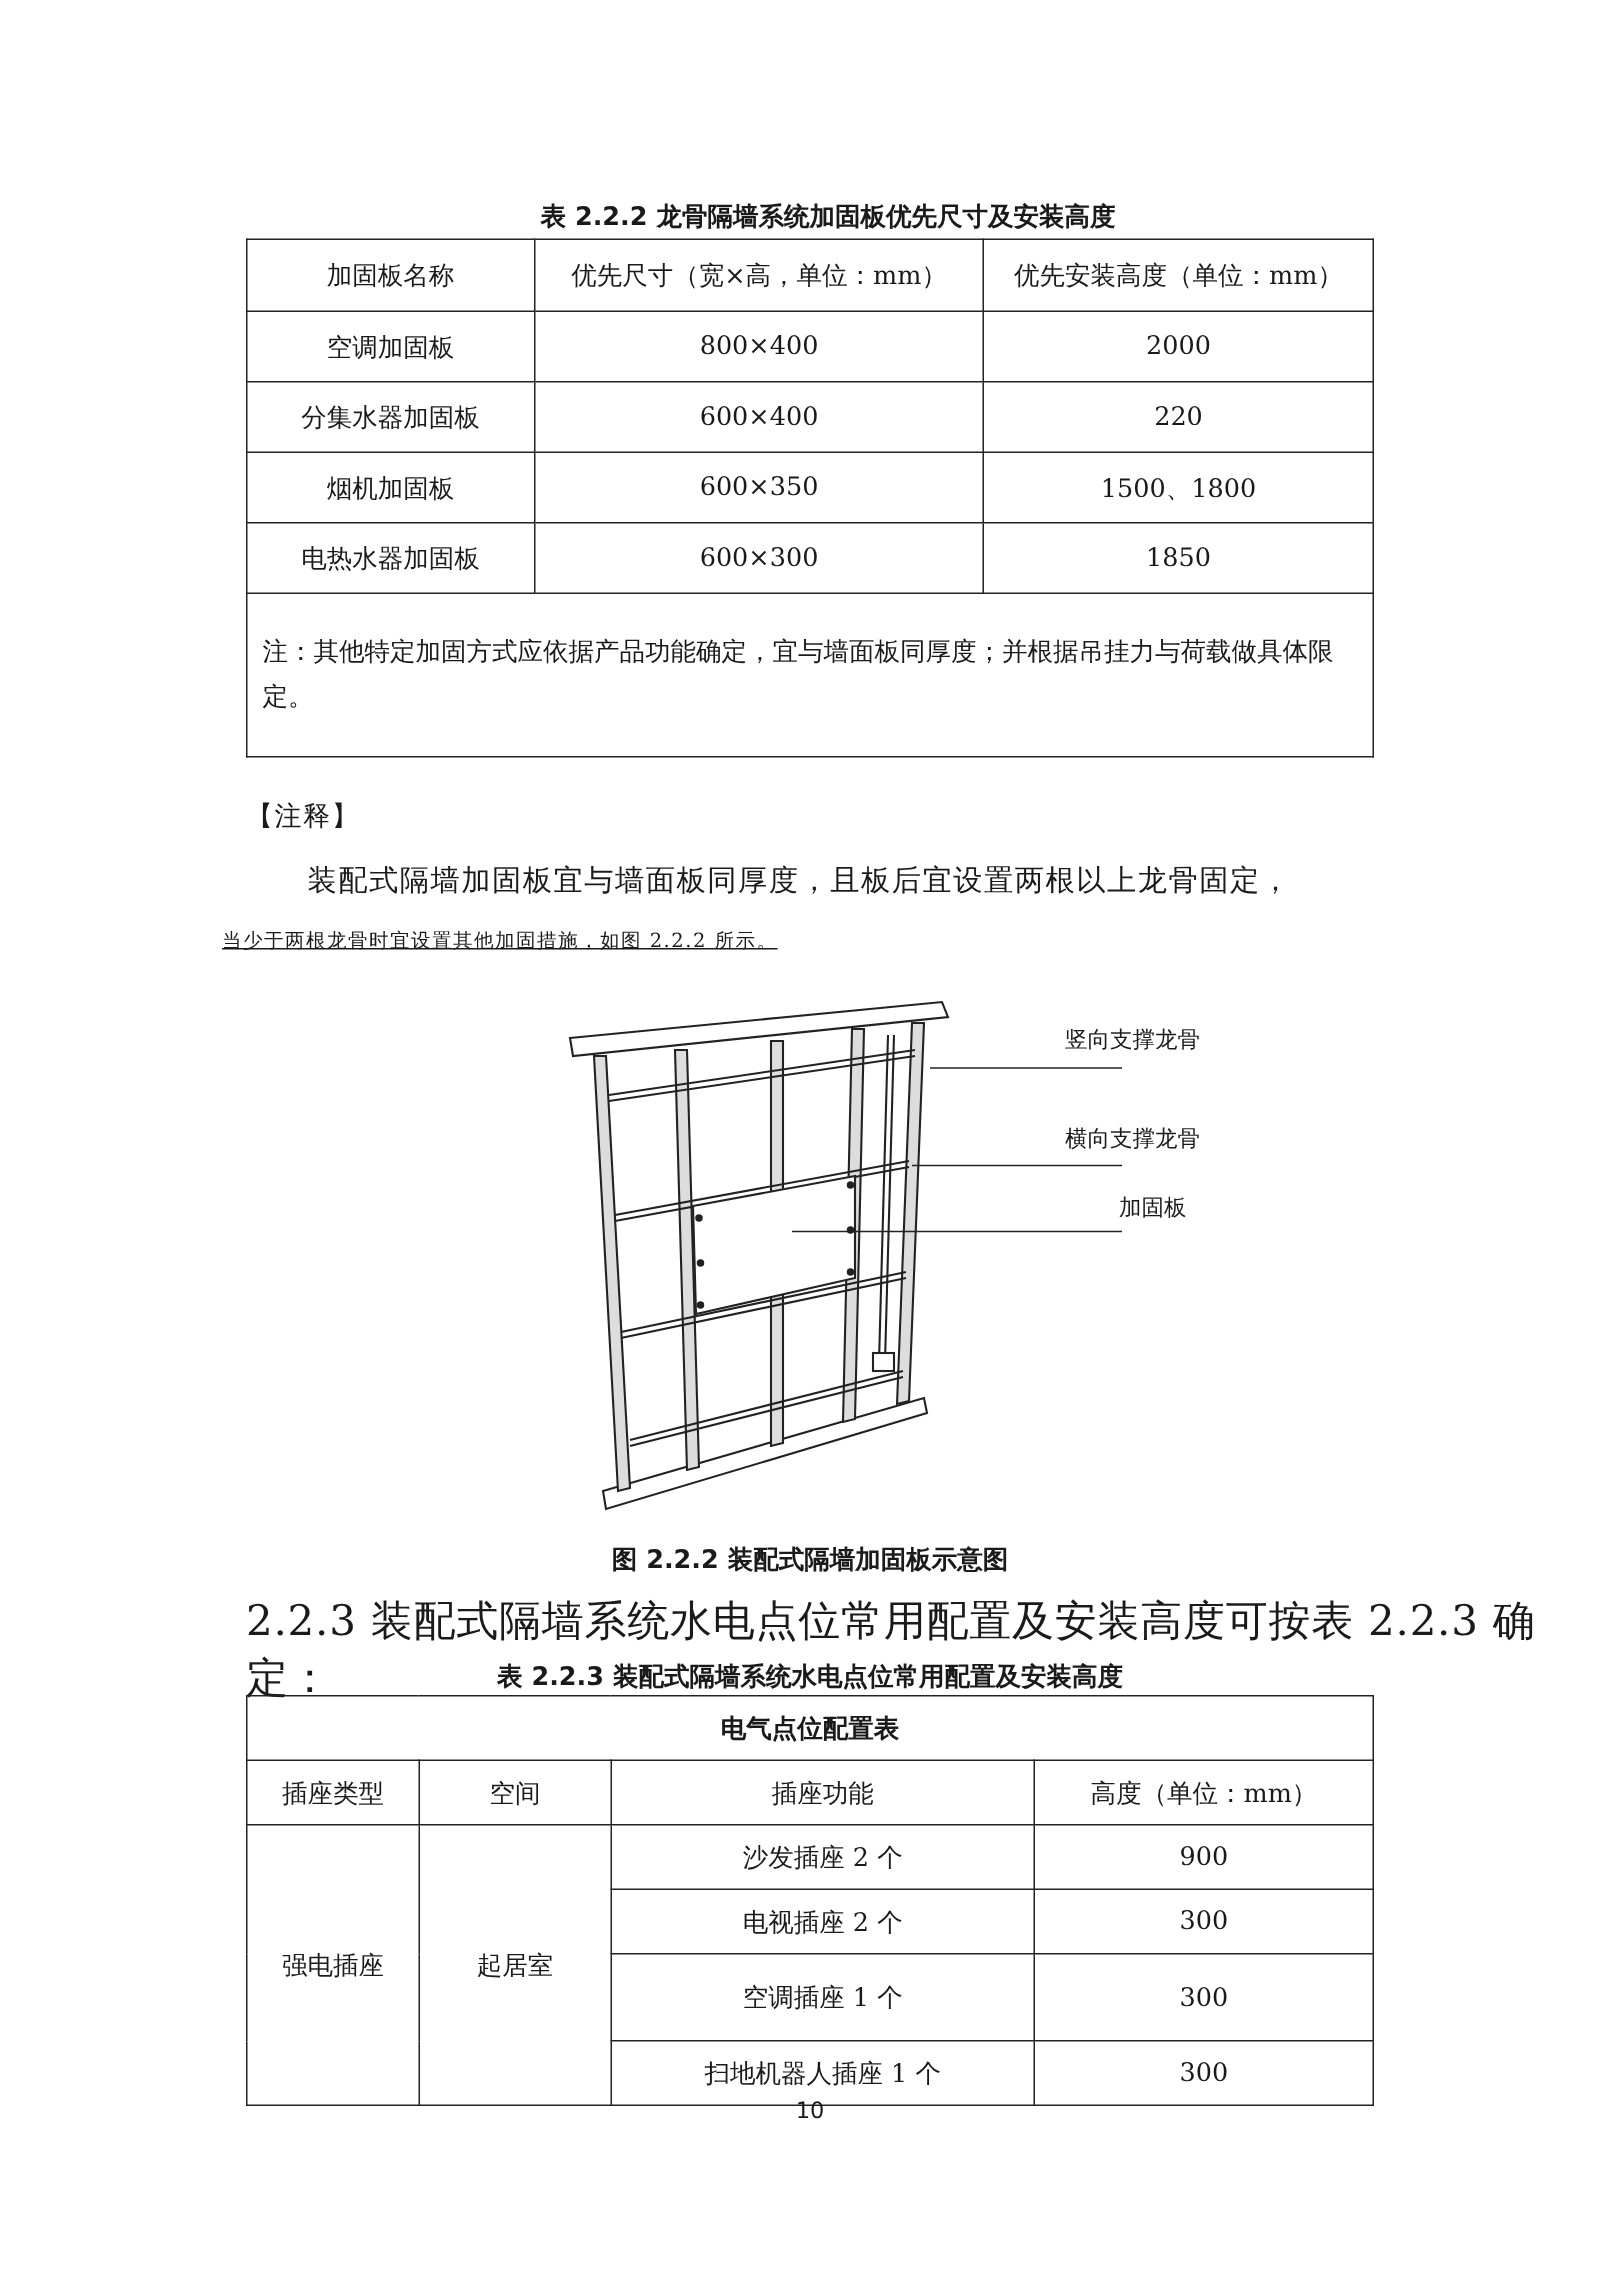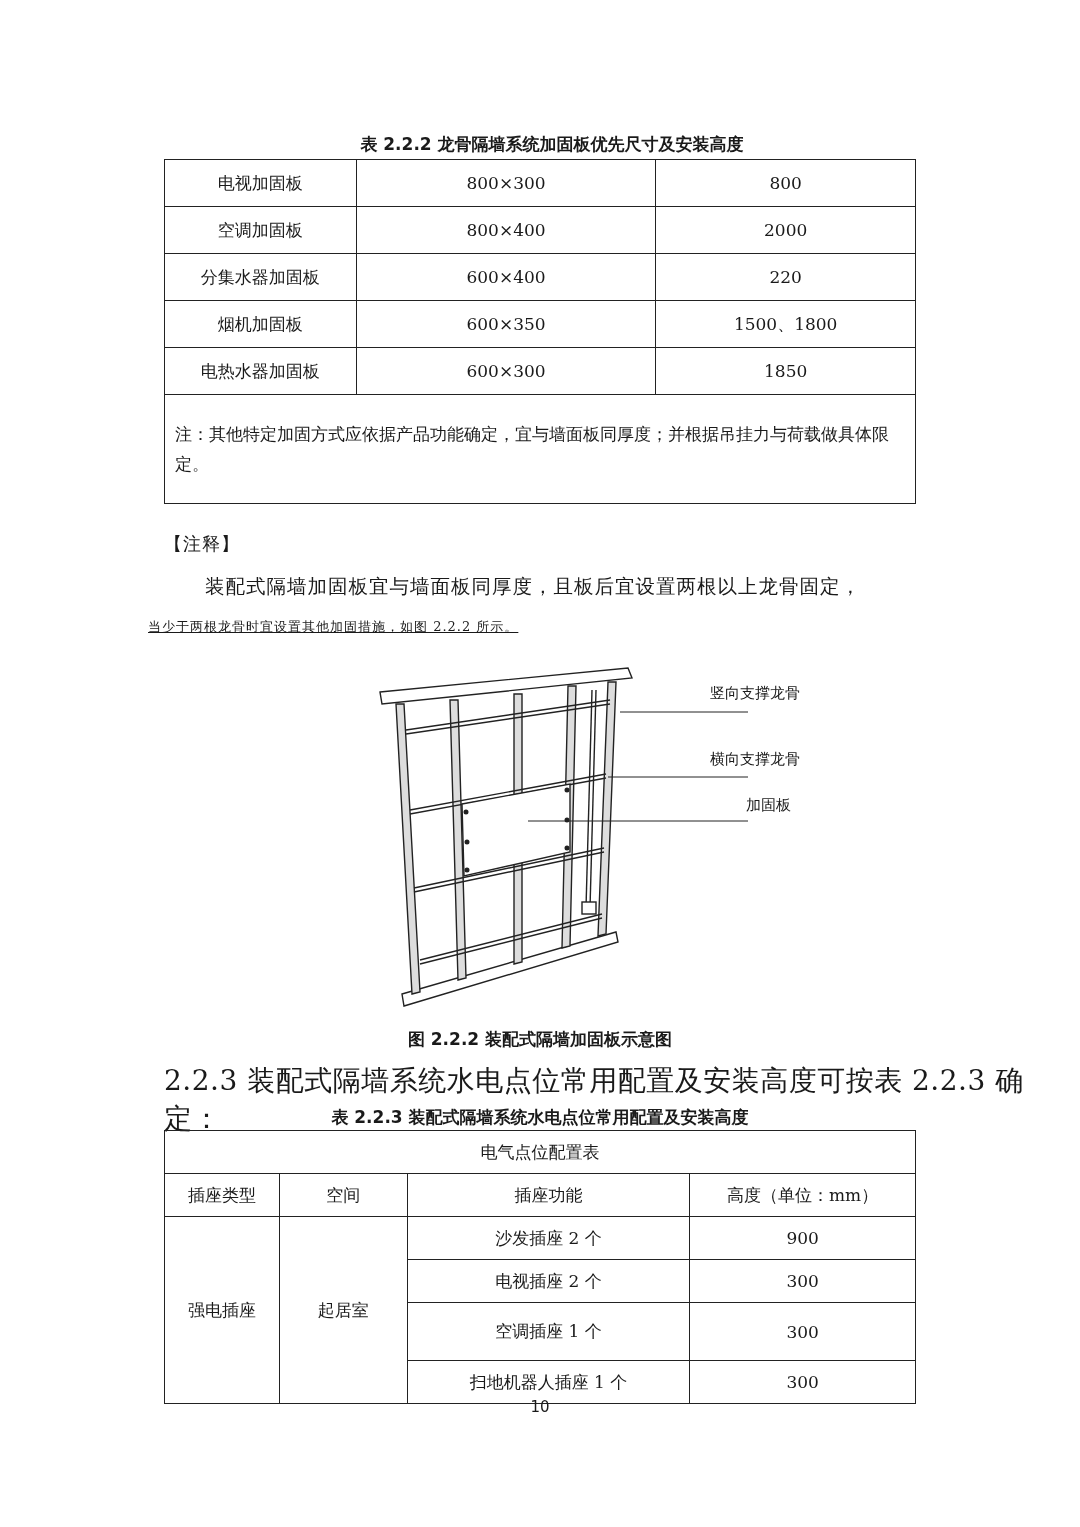--- a/index.html
+++ b/index.html
@@ -21,24 +21,24 @@
 
 <div class="caption" style="top:133px;padding-left:12px;">表 2.2.2 龙骨隔墙系统加固板优先尺寸及安装高度</div>
 
 <table class="t" style="left:164px; top:159px; width:752px;">
   <colgroup>
       <col style="width:192px">
       <col style="width:300px">
       <col style="width:260px">
     </colgroup>
   <tbody>
-  <tr style="height:47px">
-    <td>电视加固板</td>
-    <td>800×300</td>
-    <td>800</td>
+      <tr style="height:48px">
+    <td>加固板名称</td>
+    <td>优先尺寸（宽×高，单位：mm）</td>
+    <td>优先安装高度（单位：mm）</td>
   </tr>
   <tr style="height:47px">
     <td>空调加固板</td>
     <td>800×400</td>
     <td>2000</td>
   </tr>
   <tr style="height:47px">
     <td>分集水器加固板</td>
     <td>600×400</td>
     <td>220</td>
@@ -114,21 +114,21 @@
 
 <table class="t" style="left:164px; top:1130px; width:752px;">
   <colgroup>
       <col style="width:115px">
       <col style="width:128px">
       <col style="width:283px">
       <col style="width:226px">
     </colgroup>
   <tbody>
       <tr style="height:43px">
-    <td colspan="4" style="font-family:'DejaVu Sans','Liberation Sans',sans-serif; font-weight:normal;">电气点位配置表</td>
+    <td colspan="4" style="font-family:'DejaVu Sans','Liberation Sans',sans-serif; font-weight:bold;">电气点位配置表</td>
   </tr>
   <tr style="height:43px">
     <td>插座类型</td>
     <td>空间</td>
     <td>插座功能</td>
     <td>高度（单位：mm）</td>
   </tr>
   <tr style="height:43px">
     <td rowspan="4">强电插座</td>
     <td rowspan="4">起居室</td>

